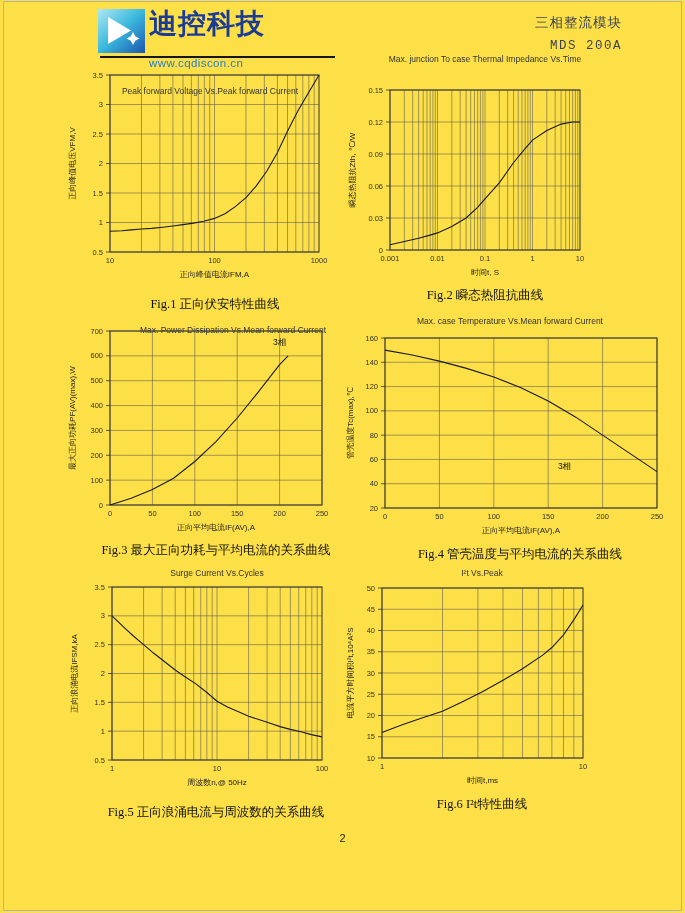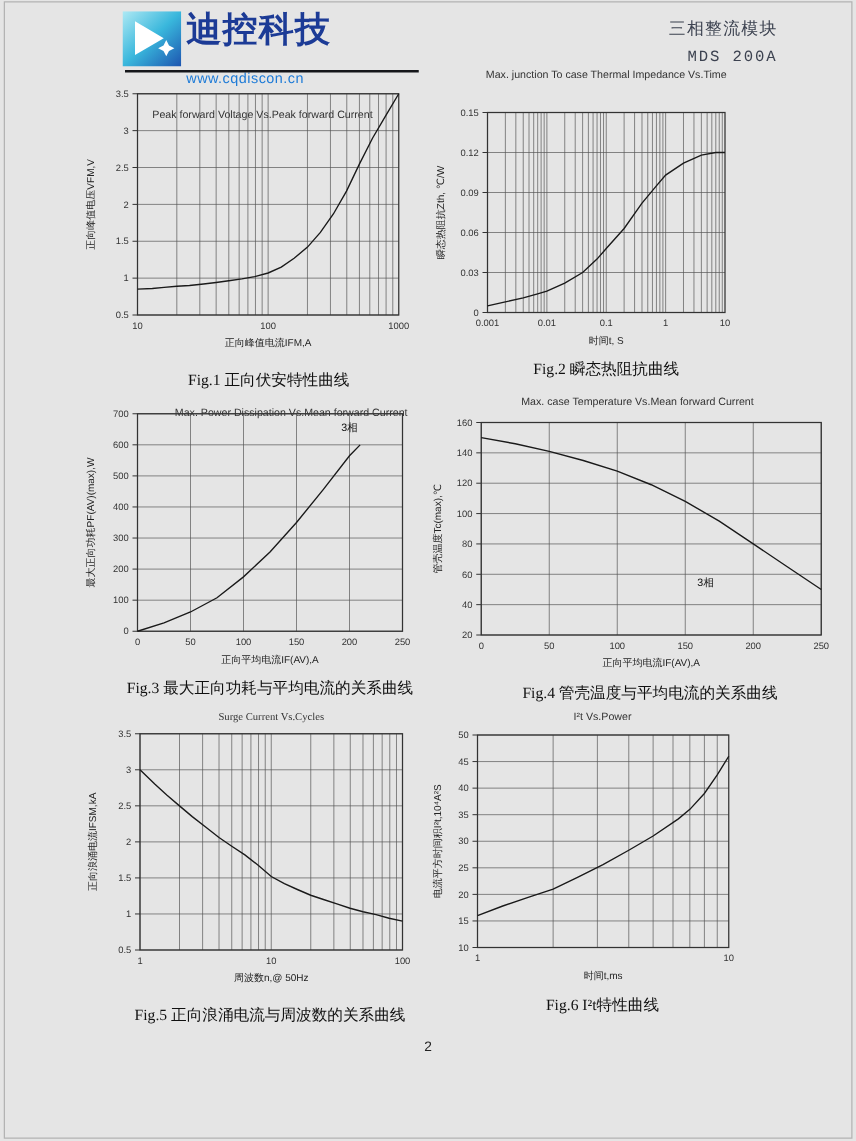--- a/index.html
+++ b/index.html
@@ -1,17 +1,17 @@
 <!DOCTYPE html>
 <html><head>
 <meta charset="utf-8">
 <style>
   html,body { margin:0; padding:0; background:#ffffff; }
   .page {
-    position:relative; width:685px; height:913px; background:#e5e5e5;
+    position:relative; width:685px; height:913px; background:#fde047;
     font-family:"Liberation Sans","DejaVu Sans",sans-serif; overflow:hidden;
   }
   .page-border { position:absolute; left:3px; top:1px; right:3px; bottom:2px;
     border:1px solid #b3b3b3; pointer-events:none; }
 
   
   .logo { position:absolute; left:98px; top:9px; display:flex; align-items:flex-start; }
   .logo-mark { display:block; }
   .logo-text { margin-left:4px; }
   .brand { font-size:28px; font-weight:bold; color:#1c3b96; line-height:1.05; letter-spacing:1px; }
@@ -267,21 +267,21 @@
       <text x="203.2" y="193" text-anchor="middle" class="tick">150</text>
       <text x="257.6" y="193" text-anchor="middle" class="tick">200</text>
       <text x="312" y="193" text-anchor="middle" class="tick">250</text>
       <path d="M40.0,24.1 L67.2,29.0 L94.4,35.1 L121.6,42.4 L148.8,50.9 L176.0,61.8 L203.2,75.1 L230.4,90.9 L257.6,109.1 L284.8,127.4 L312.0,145.6" fill="none" stroke="#1a1a1a" stroke-width="1.1"></path>
       <text x="219.52" y="143.14285714285714" text-anchor="middle" class="anno">3相</text>
       <text x="176" y="207" text-anchor="middle" class="axis-label">正向平均电流IF(AV),A</text>
       <text x="8" y="97" transform="rotate(-90 8 97)" text-anchor="middle" class="axis-label">管壳温度Tc(max),℃</text>
     </svg>
   <div class="fig-caption" style="left: 370px; top: 546px; width: 300px;">Fig.4 管壳温度与平均电流的关系曲线</div>
 
-  <div class="fig-title" style="left: 107px; top: 568px; width: 220px; font-family: Liberation Serif, serif;">Surge Current Vs.Cycles</div>
+  <div class="fig-title" style="left: 107px; top: 568px; width: 220px;">Surge Current Vs.Cycles</div>
   <svg class="chart" width="292" height="222" style="left: 60px; top: 576px;">
       <line x1="52" y1="11" x2="52" y2="184" stroke="#555" stroke-width="0.55"></line>
       <line x1="83.60814954471803" y1="11" x2="83.60814954471803" y2="184" stroke="#555" stroke-width="0.55"></line>
       <line x1="102.09773174556456" y1="11" x2="102.09773174556456" y2="184" stroke="#555" stroke-width="0.55"></line>
       <line x1="115.21629908943605" y1="11" x2="115.21629908943605" y2="184" stroke="#555" stroke-width="0.55"></line>
       <line x1="125.39185045528198" y1="11" x2="125.39185045528198" y2="184" stroke="#555" stroke-width="0.55"></line>
       <line x1="133.70588129028258" y1="11" x2="133.70588129028258" y2="184" stroke="#555" stroke-width="0.55"></line>
       <line x1="140.73529420149697" y1="11" x2="140.73529420149697" y2="184" stroke="#555" stroke-width="0.55"></line>
       <line x1="146.82444863415407" y1="11" x2="146.82444863415407" y2="184" stroke="#555" stroke-width="0.55"></line>
       <line x1="152.19546349112912" y1="11" x2="152.19546349112912" y2="184" stroke="#555" stroke-width="0.55"></line>
@@ -318,21 +318,21 @@
       <text x="45" y="13.6" text-anchor="end" class="tick">3.5</text>
       <text x="52" y="195" text-anchor="middle" class="tick">1</text>
       <text x="157" y="195" text-anchor="middle" class="tick">10</text>
       <text x="262" y="195" text-anchor="middle" class="tick">100</text>
       <path d="M52.0,39.8 L64.0,51.4 L73.4,60.0 L83.6,68.7 L93.8,77.3 L105.0,86.0 L115.2,94.0 L125.4,101.0 L135.9,107.9 L146.3,116.0 L157.0,125.2 L167.5,130.9 L177.9,135.6 L188.6,140.2 L198.8,143.6 L209.5,147.1 L220.0,150.6 L230.4,153.4 L240.9,155.7 L251.3,158.6 L262.0,160.9" fill="none" stroke="#1a1a1a" stroke-width="1.1"></path>
       <text x="157" y="209" text-anchor="middle" class="axis-label">周波数n,@ 50Hz</text>
       <text x="17" y="97.5" transform="rotate(-90 17 97.5)" text-anchor="middle" class="axis-label">正向浪涌电流IFSM,kA</text>
     </svg>
   <div class="fig-caption" style="left: 56px; top: 804px; width: 320px;">Fig.5 正向浪涌电流与周波数的关系曲线</div>
 
-  <div class="fig-title" style="left: 372px; top: 568px; width: 220px;">I²t  Vs.Power</div>
+  <div class="fig-title" style="left: 372px; top: 568px; width: 220px;">I²t  Vs.Peak</div>
   <svg class="chart" width="290" height="222" style="left: 345px; top: 576px;">
       <line x1="37" y1="12" x2="37" y2="182" stroke="#555" stroke-width="0.55"></line>
       <line x1="97.50702912846022" y1="12" x2="97.50702912846022" y2="182" stroke="#555" stroke-width="0.55"></line>
       <line x1="132.90137219865215" y1="12" x2="132.90137219865215" y2="182" stroke="#555" stroke-width="0.55"></line>
       <line x1="158.01405825692044" y1="12" x2="158.01405825692044" y2="182" stroke="#555" stroke-width="0.55"></line>
       <line x1="177.4929708715398" y1="12" x2="177.4929708715398" y2="182" stroke="#555" stroke-width="0.55"></line>
       <line x1="193.40840132711236" y1="12" x2="193.40840132711236" y2="182" stroke="#555" stroke-width="0.55"></line>
       <line x1="206.8647060428656" y1="12" x2="206.8647060428656" y2="182" stroke="#555" stroke-width="0.55"></line>
       <line x1="218.52108738538064" y1="12" x2="218.52108738538064" y2="182" stroke="#555" stroke-width="0.55"></line>
       <line x1="228.8027443973043" y1="12" x2="228.8027443973043" y2="182" stroke="#555" stroke-width="0.55"></line>

